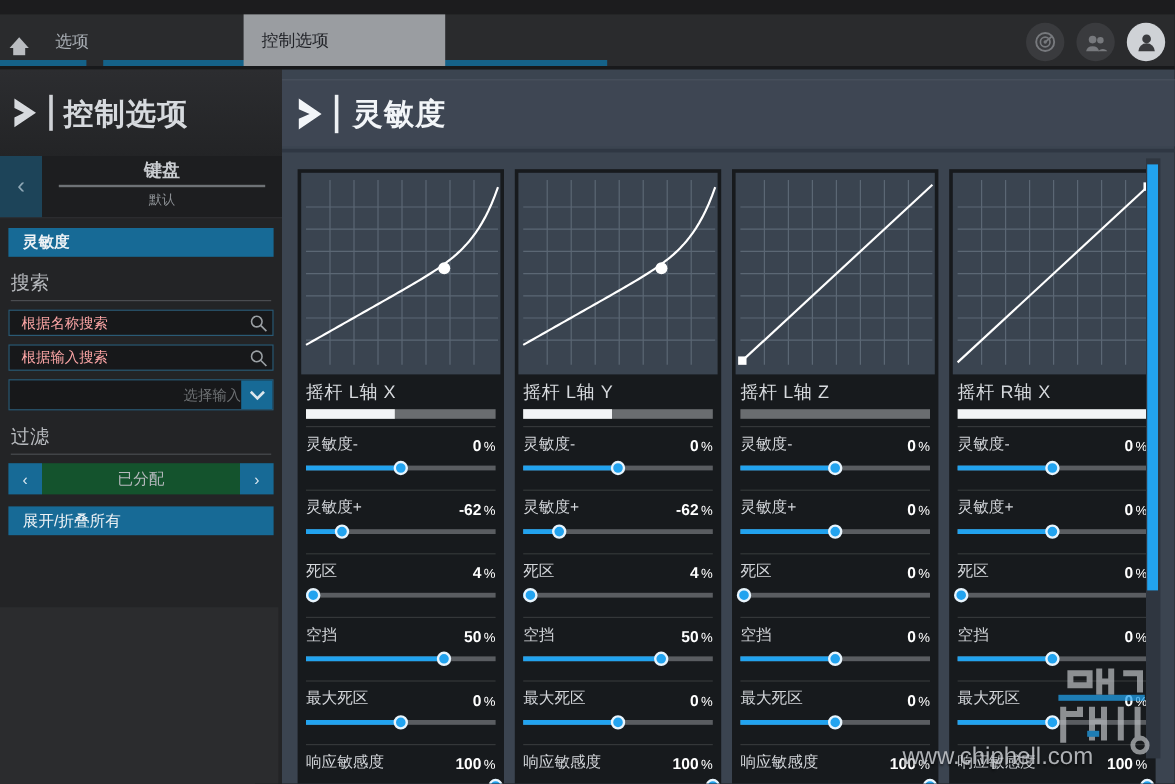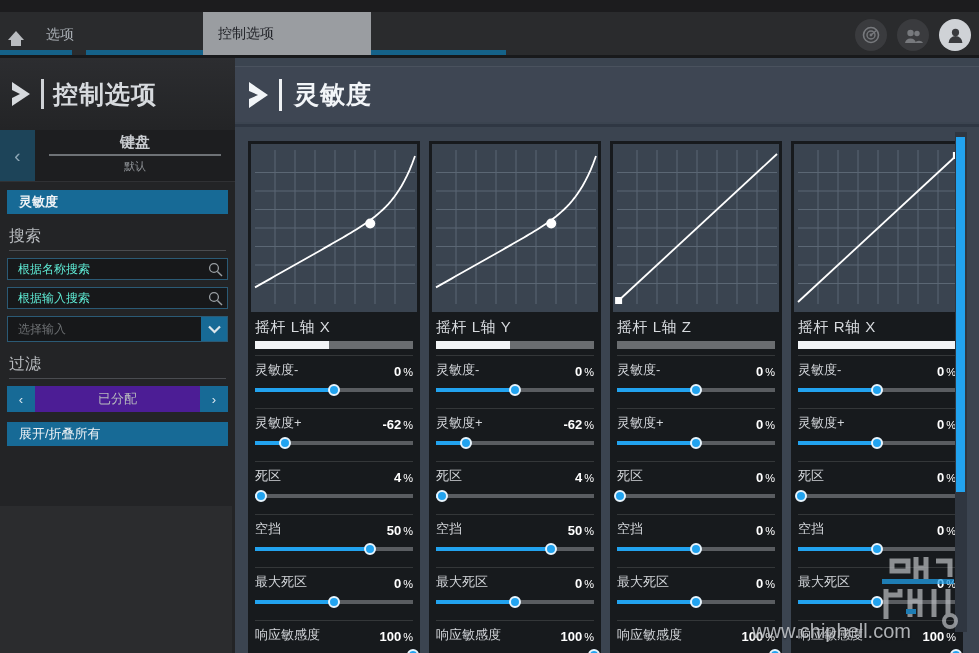--- a/index.html
+++ b/index.html
@@ -104,42 +104,42 @@
   }
   .sec-head {
     margin: 12px 9px 0 9px; font-size: 16px; color: #b7babe;
   }
   .sec-rule { margin: 3px 9px 0 9px; height: 1px; background: #4a4c50; }
   .search-input {
     margin: 7px 7px 0 7px; height: 22px; background: #17181a;
     border: 1px solid #2b5a75; display: flex; align-items: center;
     padding: 0 4px 0 10px; position: relative;
   }
-  .search-input span.ph { font-size: 12px; color: #5eead4; flex: 1; }
+  .search-input span.ph { font-size: 12px; color: #fca5a5; flex: 1; }
   .mag { width: 15px; height: 15px; color: #9ba0a4; }
   .select-input {
     margin: 7px 7px 0 7px; height: 26px; background: #17181a;
     border: 1px solid #2b5a75; display: flex; align-items: center;
     padding-left: 10px; position: relative;
   }
-  .select-input span.ph { font-size: 12px; color: #6d7073; flex: 1; }
+  .select-input span.ph { font-size: 12px; color: #6d7073; flex: 1; text-align: right; }
   .sel-arrow {
     width: 26px; height: 24px; background: #176a96; display: flex;
     align-items: center; justify-content: center; color: #dce6ec; font-size: 11px;
   }
   .filter-row {
     margin: 7px 7px 0 7px; height: 26px; display: flex; align-items: stretch;
   }
   .filt-btn {
     width: 28px; background: #176a96; display: flex; align-items: center;
     justify-content: center; color: #dce8f0; font-size: 13px;
   }
   .filt-label {
     flex: 1; display: flex; align-items: center; justify-content: center;
-    font-size: 13px; color: #b6b9bd; background: #4c1d95;
+    font-size: 13px; color: #b6b9bd; background: #14532d;
   }
   .expand-btn {
     margin: 10px 7px 0 7px; height: 24px; background: #176a96;
     display: flex; align-items: center; padding-left: 12px;
     font-size: 13px; color: #eef2f5;
   }
   .side-dark-fill {
     position: absolute; left: 0; top: 448px; width: 232px; height: 157px;
     background: #2b2c2e;
   }

